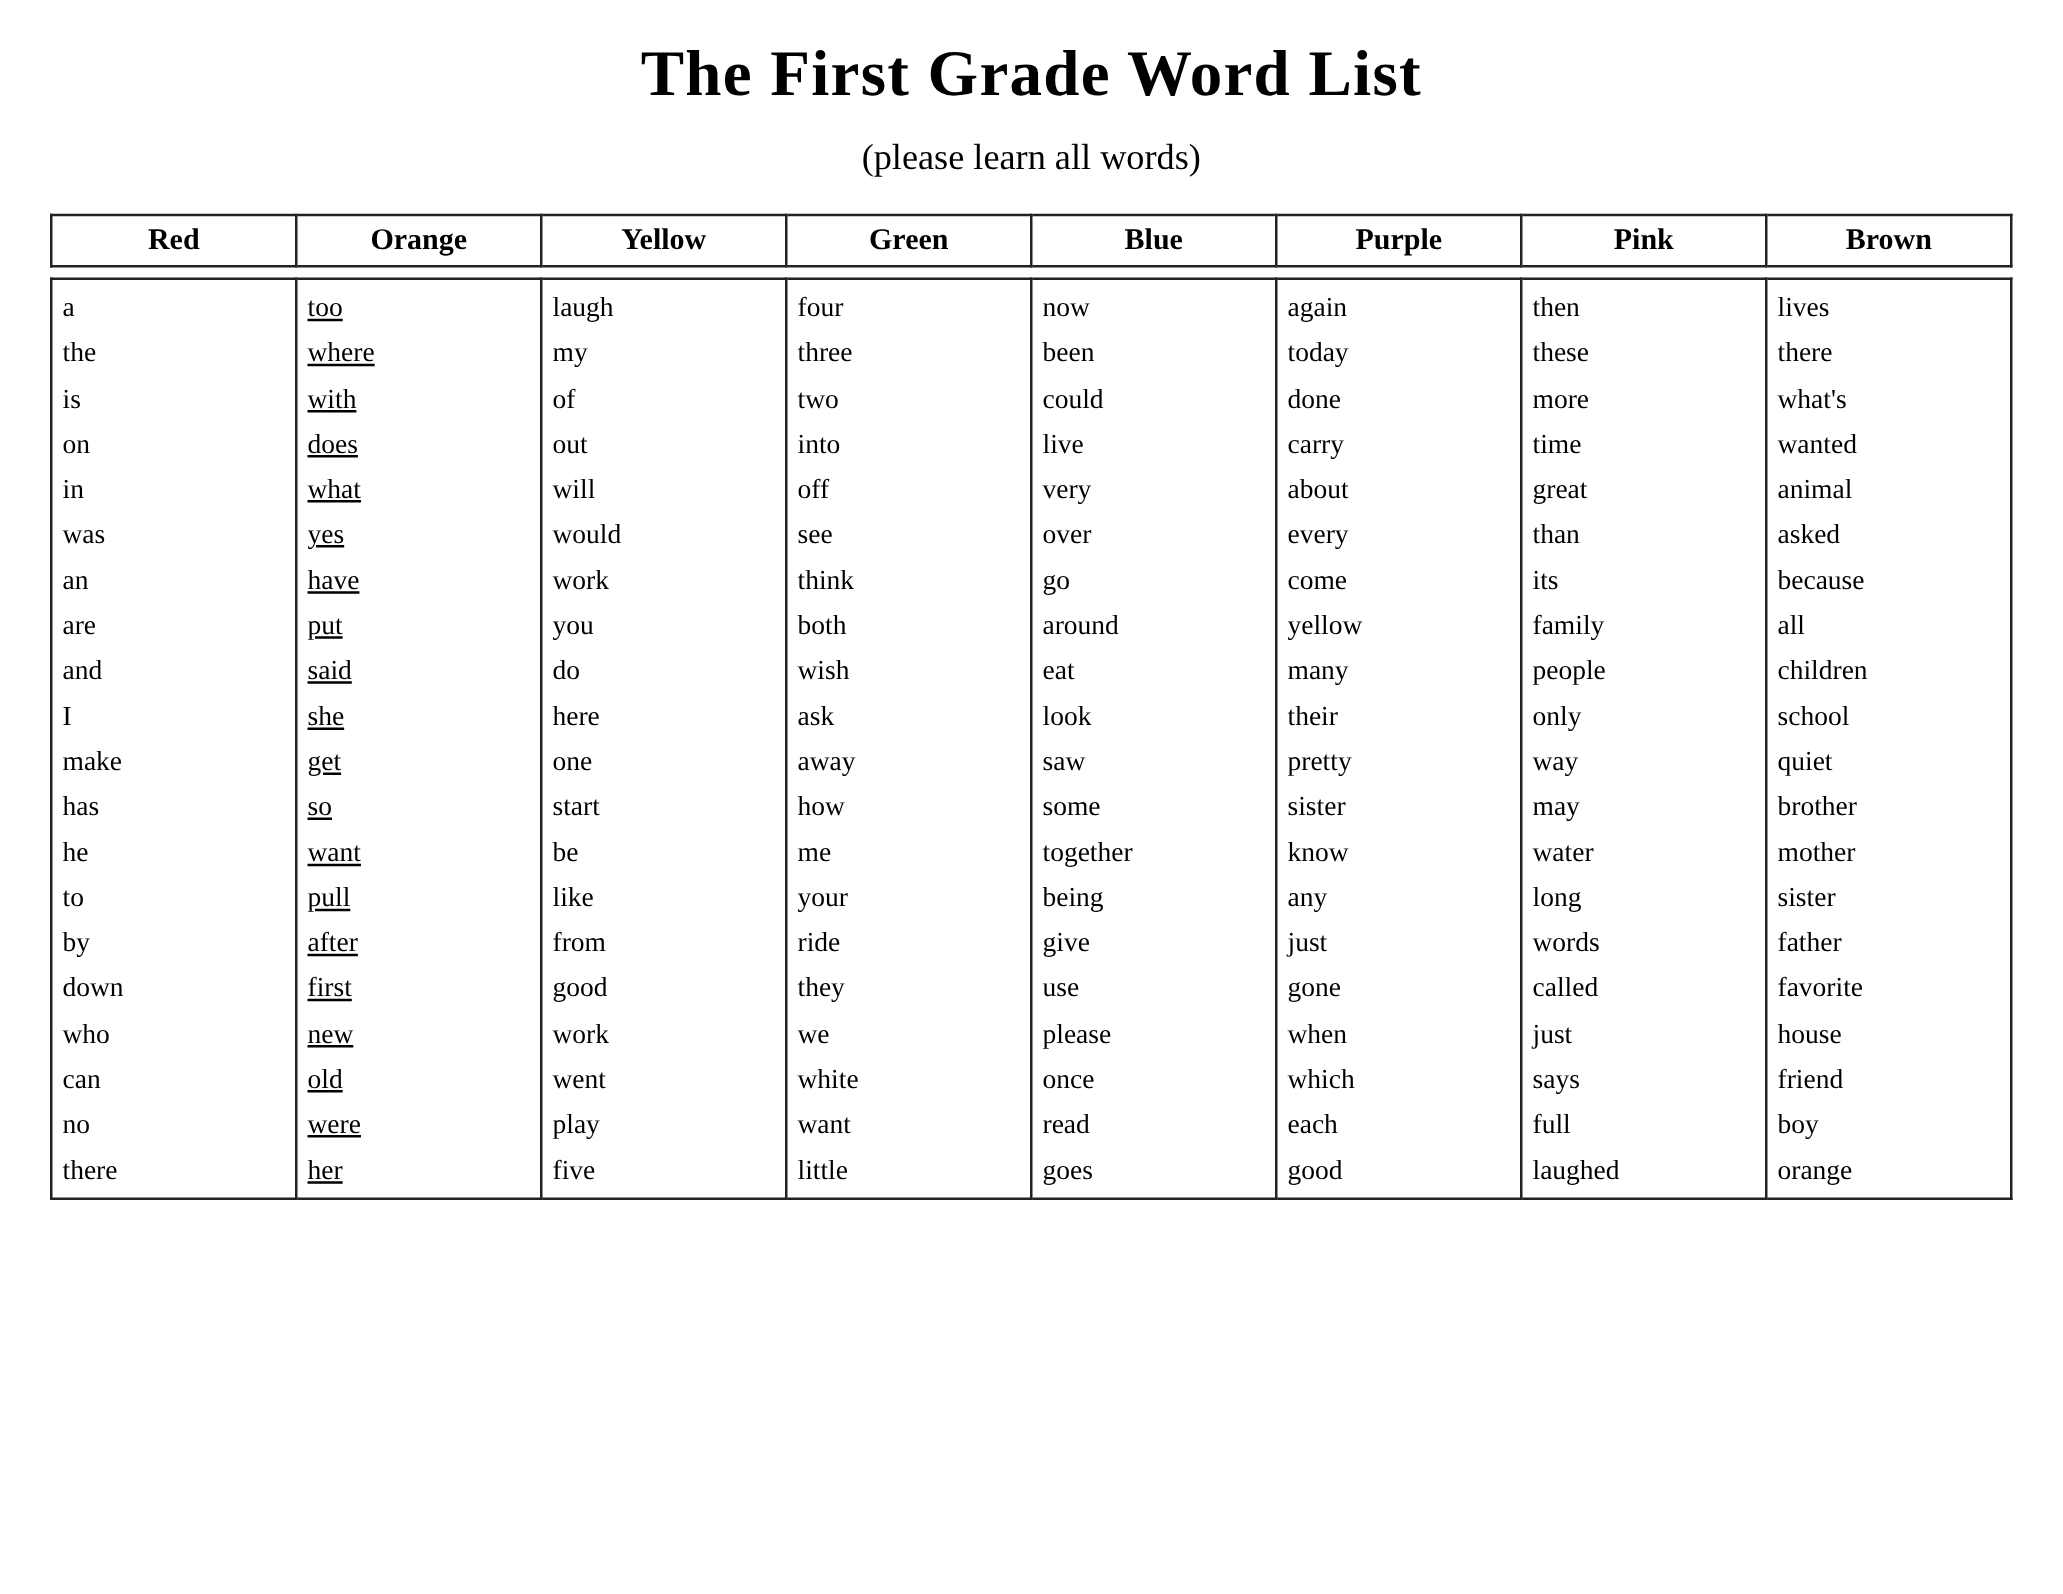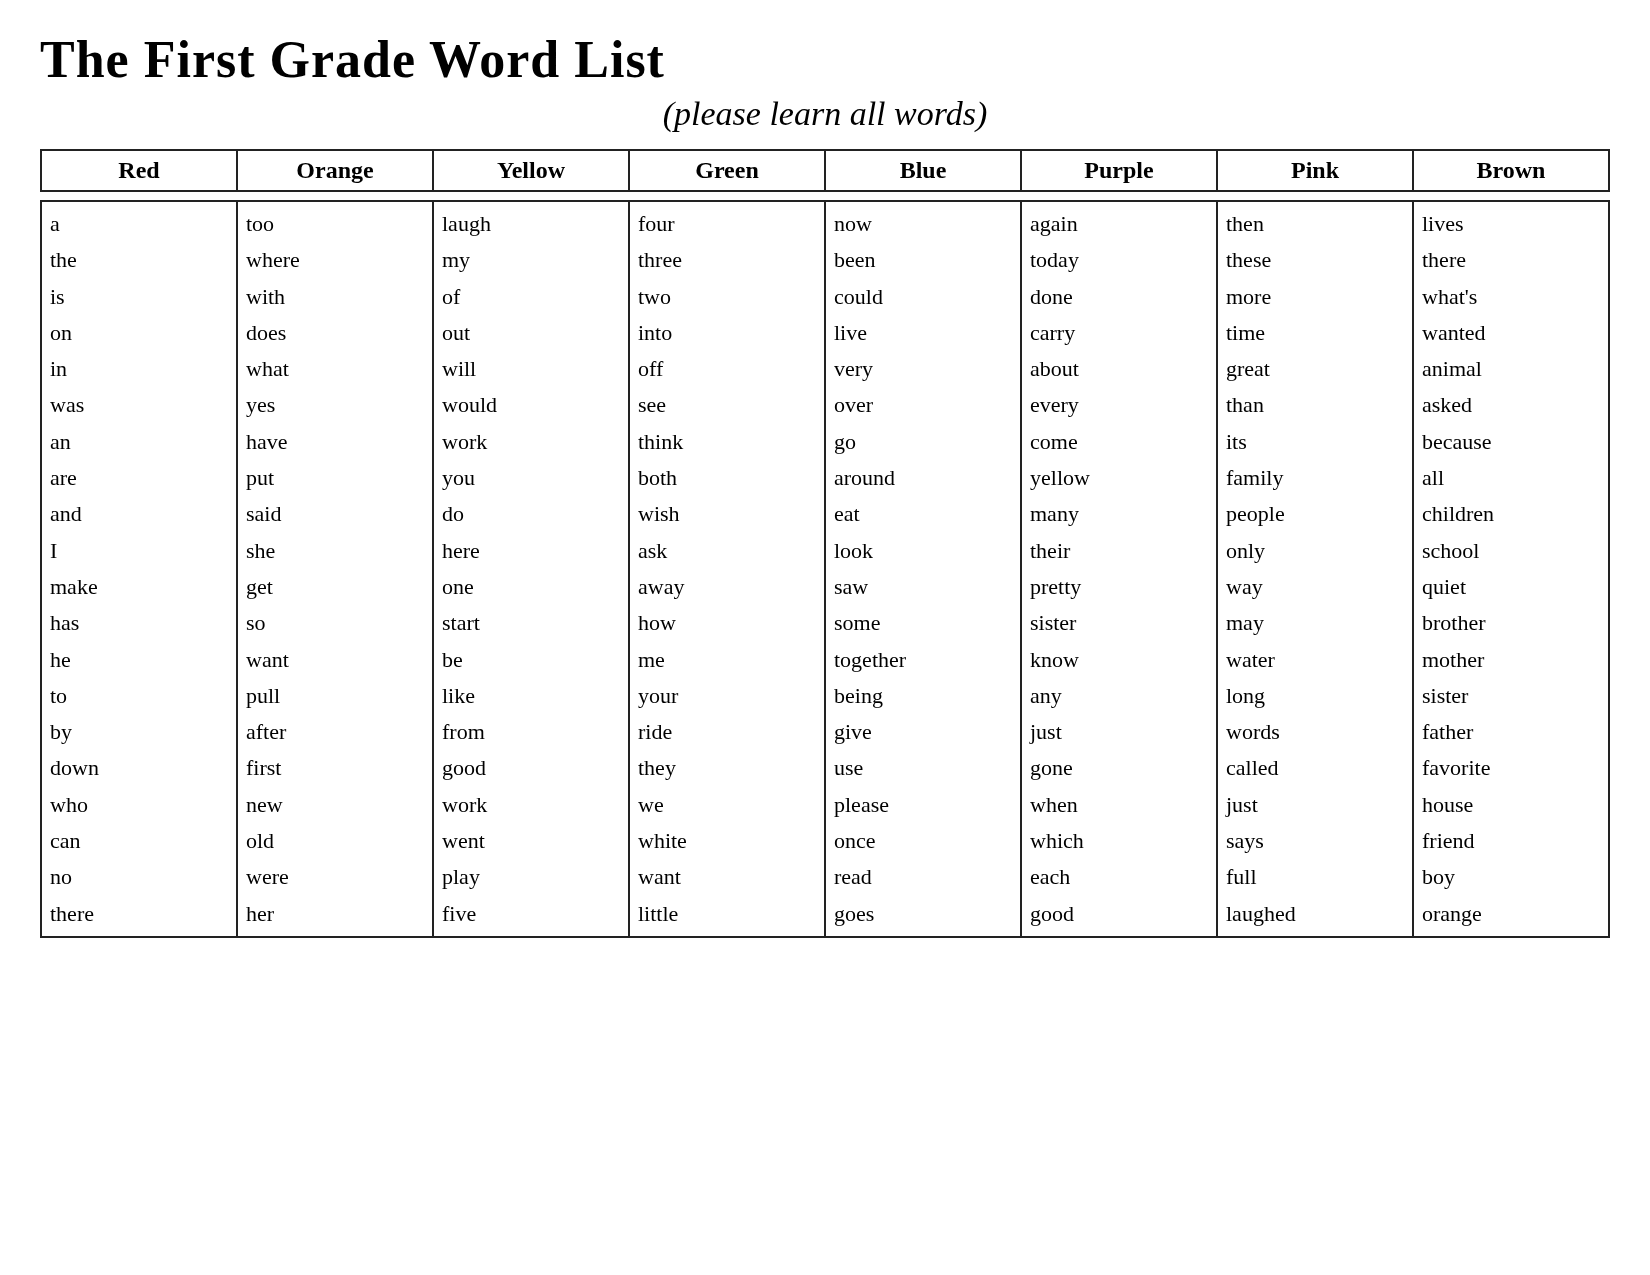--- a/index.html
+++ b/index.html
@@ -4,33 +4,32 @@
   <style>
     * { box-sizing: border-box; margin: 0; padding: 0; }
     body {
       background: #fff;
       font-family: 'Comic Sans MS', 'Chalkboard SE', cursive;
       width: 1650px;
       min-height: 1275px;
       padding: 30px 40px 40px 40px;
     }
     .page-title {
-      text-align: left;
+      text-align: center;
       font-size: 52px;
       font-weight: bold;
       font-family: 'Comic Sans MS', cursive;
-      margin-bottom: 6px;
+      margin-bottom: 21px;
       letter-spacing: 1px;
     }
     .subtitle {
       text-align: center;
-      font-size: 34px;
+      font-size: 29px;
       font-family: 'Comic Sans MS', cursive;
-      margin-bottom: 16px;
-      font-style: italic;
+      margin-bottom: 28px;
     }
     table {
       width: 100%;
       border-collapse: collapse;
       table-layout: fixed;
     }
     th, td {
       border: 2px solid #222;
       padding: 4px 8px;
       vertical-align: top;
@@ -95,21 +94,21 @@
           <div>has</div>
           <div>he</div>
           <div>to</div>
           <div>by</div>
           <div>down</div>
           <div>who</div>
           <div>can</div>
           <div>no</div>
           <div>there</div>
         </td>
-        <td class="word-cell" style="vertical-align: top; border-top: 2px solid rgb(34, 34, 34);">
+        <td class="word-cell" style="vertical-align: top; border-top: 2px solid rgb(34, 34, 34); text-decoration: underline;">
           <div>too</div>
           <div>where</div>
           <div>with</div>
           <div>does</div>
           <div>what</div>
           <div>yes</div>
           <div>have</div>
           <div>put</div>
           <div>said</div>
           <div>she</div>

